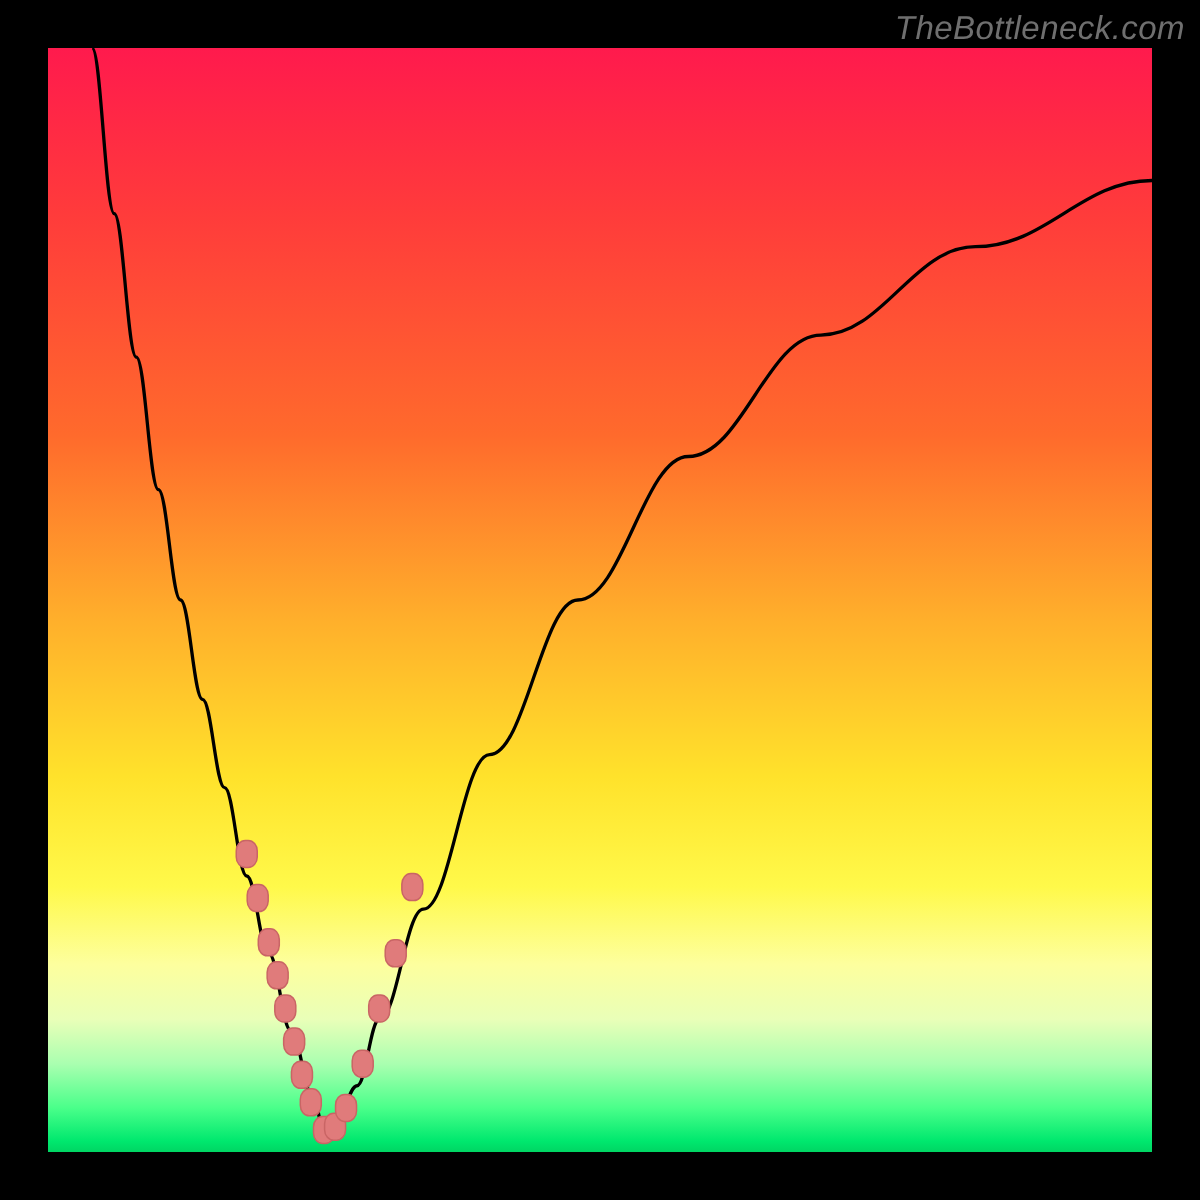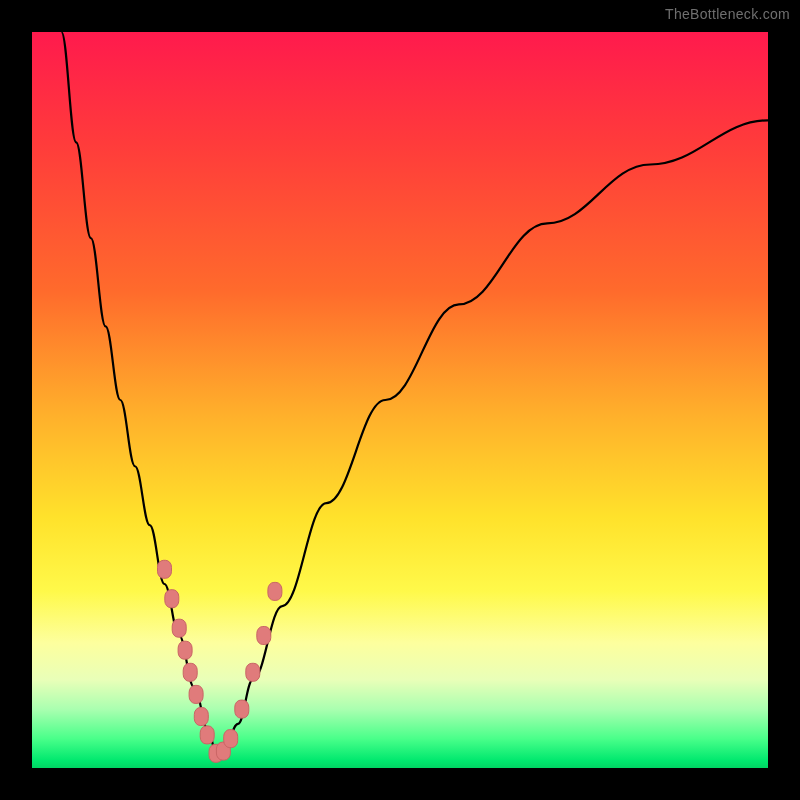--- a/index.html
+++ b/index.html
@@ -36,25 +36,26 @@
       #aaffb0 92%,
       #4aff8a 96%,
       #00e86e 99%,
       #00d563 100%
     );
   }
   .attribution {
     position: absolute;
     top: 6px;
     right: 10px;
-    font-size: 14px;
+    font-size: 22px;
     font-weight: 500;
     color: #6f6f6f;
     letter-spacing: 0.3px;
     z-index: 3;
+    font-style: italic;
   }
   svg.overlay {
     position: absolute;
     left: 0;
     top: 0;
     width: 736px;
     height: 736px;
     overflow: visible;
   }
   .curve {

